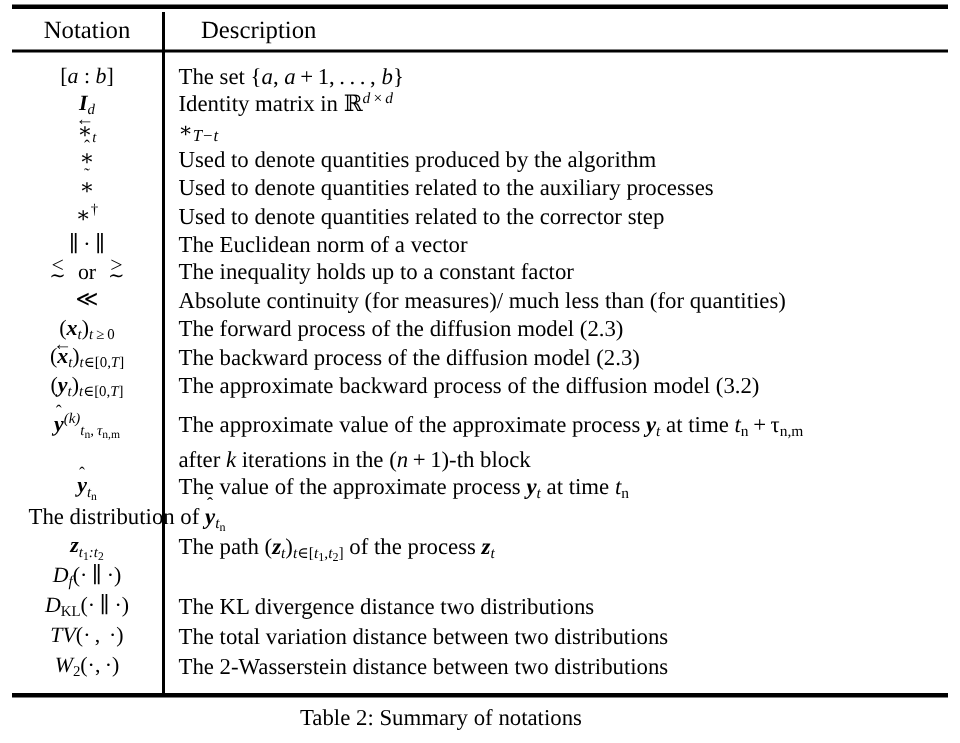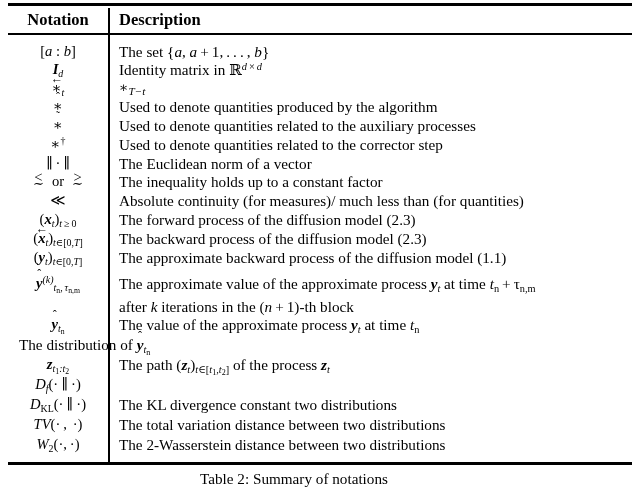--- a/index.html
+++ b/index.html
@@ -67,25 +67,25 @@
   }
   .cell-desc {
     flex: 1 1 auto;
     padding-left: 11px;
     white-space: nowrap;
   }
 
   
   .hdr {
     top: 4px;
-    font-weight: bold;
+    font-weight: normal;
     font-size: 16.5px;
     align-items: flex-end;
   }
-  .hdr .cell-desc { padding-left: 11px; }
+  .hdr .cell-desc { padding-left: 26px; }
 
   
   .body-row {
     font-size: 15.2px;
     line-height: 1.06;
   }
   .body-row .cell-notation { font-size: 14.6px; }
 
   
   .mi  { font-style: italic; }
@@ -249,21 +249,21 @@
       <div class="cell-notation">
         (<span class="acc acc-arr"><span class="accmark">←</span><span class="mbi">x</span></span><sub>t</sub>)<sub>t<span class="mup">∈[0,</span>T<span class="mup">]</span></sub>
       </div>
       <div class="cell-desc">The backward process of the diffusion model (2.3)</div>
     </div>
 
     <div class="row body-row" style="top:244px">
       <div class="cell-notation">
         (<span class="mbi">y</span><sub>t</sub>)<sub>t<span class="mup">∈[0,</span>T<span class="mup">]</span></sub>
       </div>
-      <div class="cell-desc">The approximate backward process of the diffusion model (1.1)</div>
+      <div class="cell-desc">The approximate backward process of the diffusion model (3.2)</div>
     </div>
 
     <div class="row body-row" style="top:270px">
       <div class="cell-notation">
         <span class="acc acc-hat"><span class="accmark">̂</span><span class="mbi">y</span></span><sup>(<span class="mi">k</span>)</sup><sub>t<sub class="mup">n</sub>, τ<sub class="mup">n,m</sub></sub>
       </div>
       <div class="cell-desc">
         <div>
           The approximate value of the approximate process <span class="mbi">y</span><sub>t</sub> at time <span class="mi">t</span><sub><span class="mup">n</span></sub> + τ<sub><span class="mup">n,m</span></sub>
         </div>
@@ -300,21 +300,21 @@
     <div class="row body-row" style="top:371px">
       <div class="cell-notation">
         <span class="mi">D</span><sub>f</sub>(· <span class="nbar">∥</span> ·)
       </div>
     </div>
 
     <div class="row body-row" style="top:391px">
       <div class="cell-notation">
         <span class="mi">D</span><sub class="mup">KL</sub>(· <span class="nbar">∥</span> ·)
       </div>
-      <div class="cell-desc">The KL divergence constant two distributions</div>
+      <div class="cell-desc">The KL divergence distance two distributions</div>
     </div>
 
     <div class="row body-row" style="top:411px">
       <div class="cell-notation">
         <span class="mi">TV</span>(· ,  ·)
       </div>
       <div class="cell-desc">The total variation distance between two distributions</div>
     </div>
 
     <div class="row body-row" style="top:431px">

